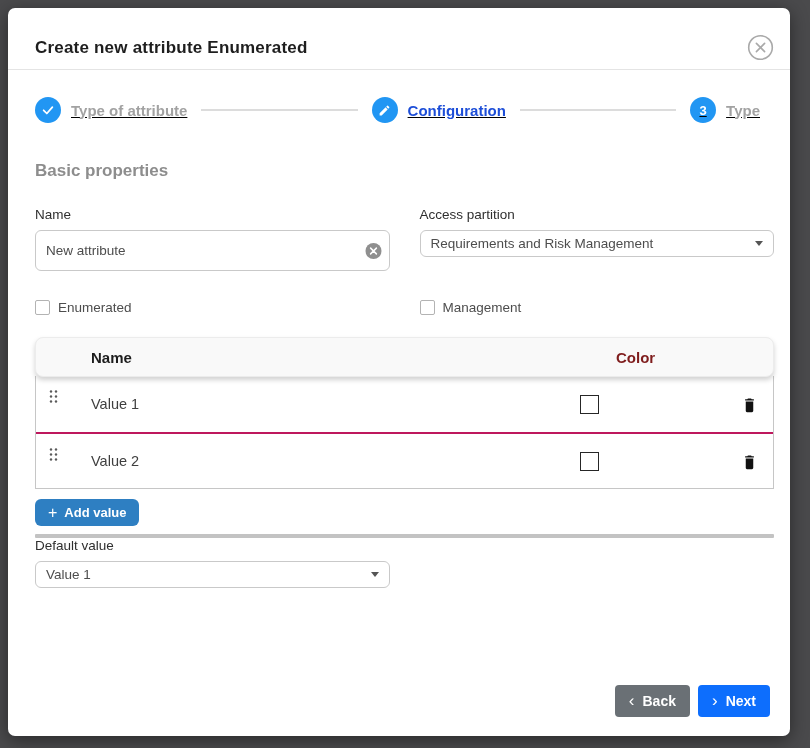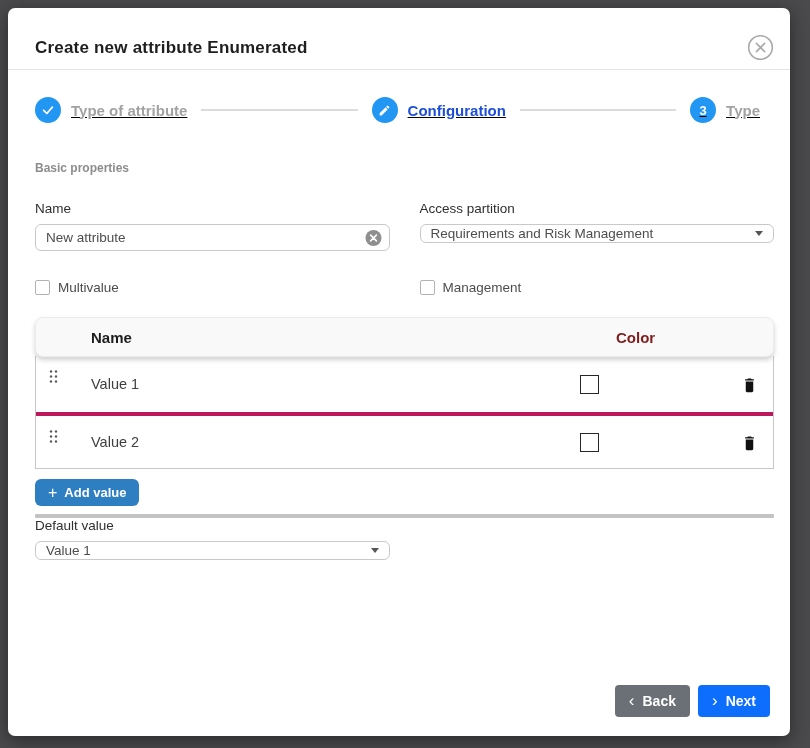--- a/index.html
+++ b/index.html
@@ -40,42 +40,42 @@
     width:26px; height:26px; border-radius:50%;
     background:#2196f3; color:#fff;
     display:flex; align-items:center; justify-content:center;
     font-size:13px; font-weight:bold;
   }
   .step-label{ font-size:15px; font-weight:bold; color:#a2a2a2; }
   .step.active .step-label{ color:#1d4ed8; }
   .connector{ flex:1 1 auto; height:2px; background:#dcdcdc; margin:0 14px; }
   
   .modal-body{ padding:0 16px 0 27px; flex:1 1 auto; }
-  .section-heading{ font-size:12px; font-weight:bold; color:#8d8d8d; }
+  .section-heading{ font-size:17px; font-weight:bold; color:#8d8d8d; }
   .heading-basic{ margin:10px 0 26px; }
   .form-grid{ display:grid; grid-template-columns:1fr 1fr; column-gap:30px; }
   .field-label{ font-size:13.5px; color:#2f2f2f; margin-bottom:8px; }
   .text-input-wrap{
-    position:relative; height:27px;
+    position:relative; height:41px;
     border:1px solid #c9c9c9; border-radius:6px;
     display:flex; align-items:center;
     background:#fff;
   }
   .text-input{
     border:none; outline:none; background:transparent;
     font-family:inherit; font-size:13.5px; color:#4d4d4d;
     flex:1 1 auto; padding:0 28px 0 10px; height:100%;
   }
   .clear-btn{
     position:absolute; right:7px; top:50%; transform:translateY(-50%);
     width:17px; height:17px; border:none; padding:0; background:transparent; cursor:pointer;
     display:flex; align-items:center; justify-content:center;
   }
   .select-box{
-    height:19px; border:1px solid #c9c9c9; border-radius:6px;
+    height:27px; border:1px solid #c9c9c9; border-radius:6px;
     display:flex; align-items:center; justify-content:space-between;
     padding:0 10px; cursor:pointer; background:#fff;
   }
   .select-value{ font-size:13.5px; color:#4d4d4d; }
   .caret{
     width:0; height:0;
     border-left:4px solid transparent; border-right:4px solid transparent;
     border-top:5px solid #555;
   }
   .checkbox-grid{ display:grid; grid-template-columns:1fr 1fr; column-gap:30px; margin-top:29px; }
@@ -91,21 +91,21 @@
     height:40px; background:#f9f9f9;
     border:1px solid #ececec; border-radius:8px;
     box-shadow:0 3px 5px rgba(0,0,0,.18);
     display:flex; align-items:center;
     position:relative; z-index:2;
   }
   .vt-header .col-name{ flex:1 1 auto; padding-left:55px; font-size:15px; font-weight:bold; color:#1d1d1d; }
   .vt-header .col-color{ width:185px; font-size:15px; font-weight:bold; color:#7f1d1d; padding-left:28px; }
   .vt-body{ border:1px solid #c6c6c6; border-top:none; margin-top:-1px; position:relative; z-index:1; }
   .vt-row{ height:56px; display:flex; align-items:center; background:#fff; }
-  .vt-row + .vt-row{ border-top:4px solid #be185d; }
+  .vt-row + .vt-row{ border-top:2px solid #be185d; }
   .drag-handle{ width:55px; display:flex; justify-content:flex-start; padding-left:12px; cursor:grab; align-self:flex-start; margin-top:13px; }
   .row-name{ flex:1 1 auto; font-size:14.5px; color:#3f3f3f; }
   .row-color{ width:185px; display:flex; }
   .color-checkbox{
     width:19px; height:19px; border:1.6px solid #262626; background:#fff; cursor:pointer;
     margin-left:40px;
   }
   .row-delete{ width:48px; border:none; background:transparent; cursor:pointer; display:flex; justify-content:center; padding:0; }
   .add-value-btn{
     margin-top:10px; height:27px;
@@ -199,21 +199,21 @@
         <div class="select-box">
           <span class="select-value">Requirements and Risk Management</span>
           <span class="caret"></span>
         </div>
       </div>
     </div>
 
     <div class="checkbox-grid">
       <div class="checkbox-item">
         <span class="checkbox"></span>
-        <span class="checkbox-label">Multivalue</span>
+        <span class="checkbox-label">Enumerated</span>
       </div>
       <div class="checkbox-item">
         <span class="checkbox"></span>
         <span class="checkbox-label">Management</span>
       </div>
     </div>
 
     <div class="values-table">
       <div class="vt-header">
         <span class="col-name">Name</span>

